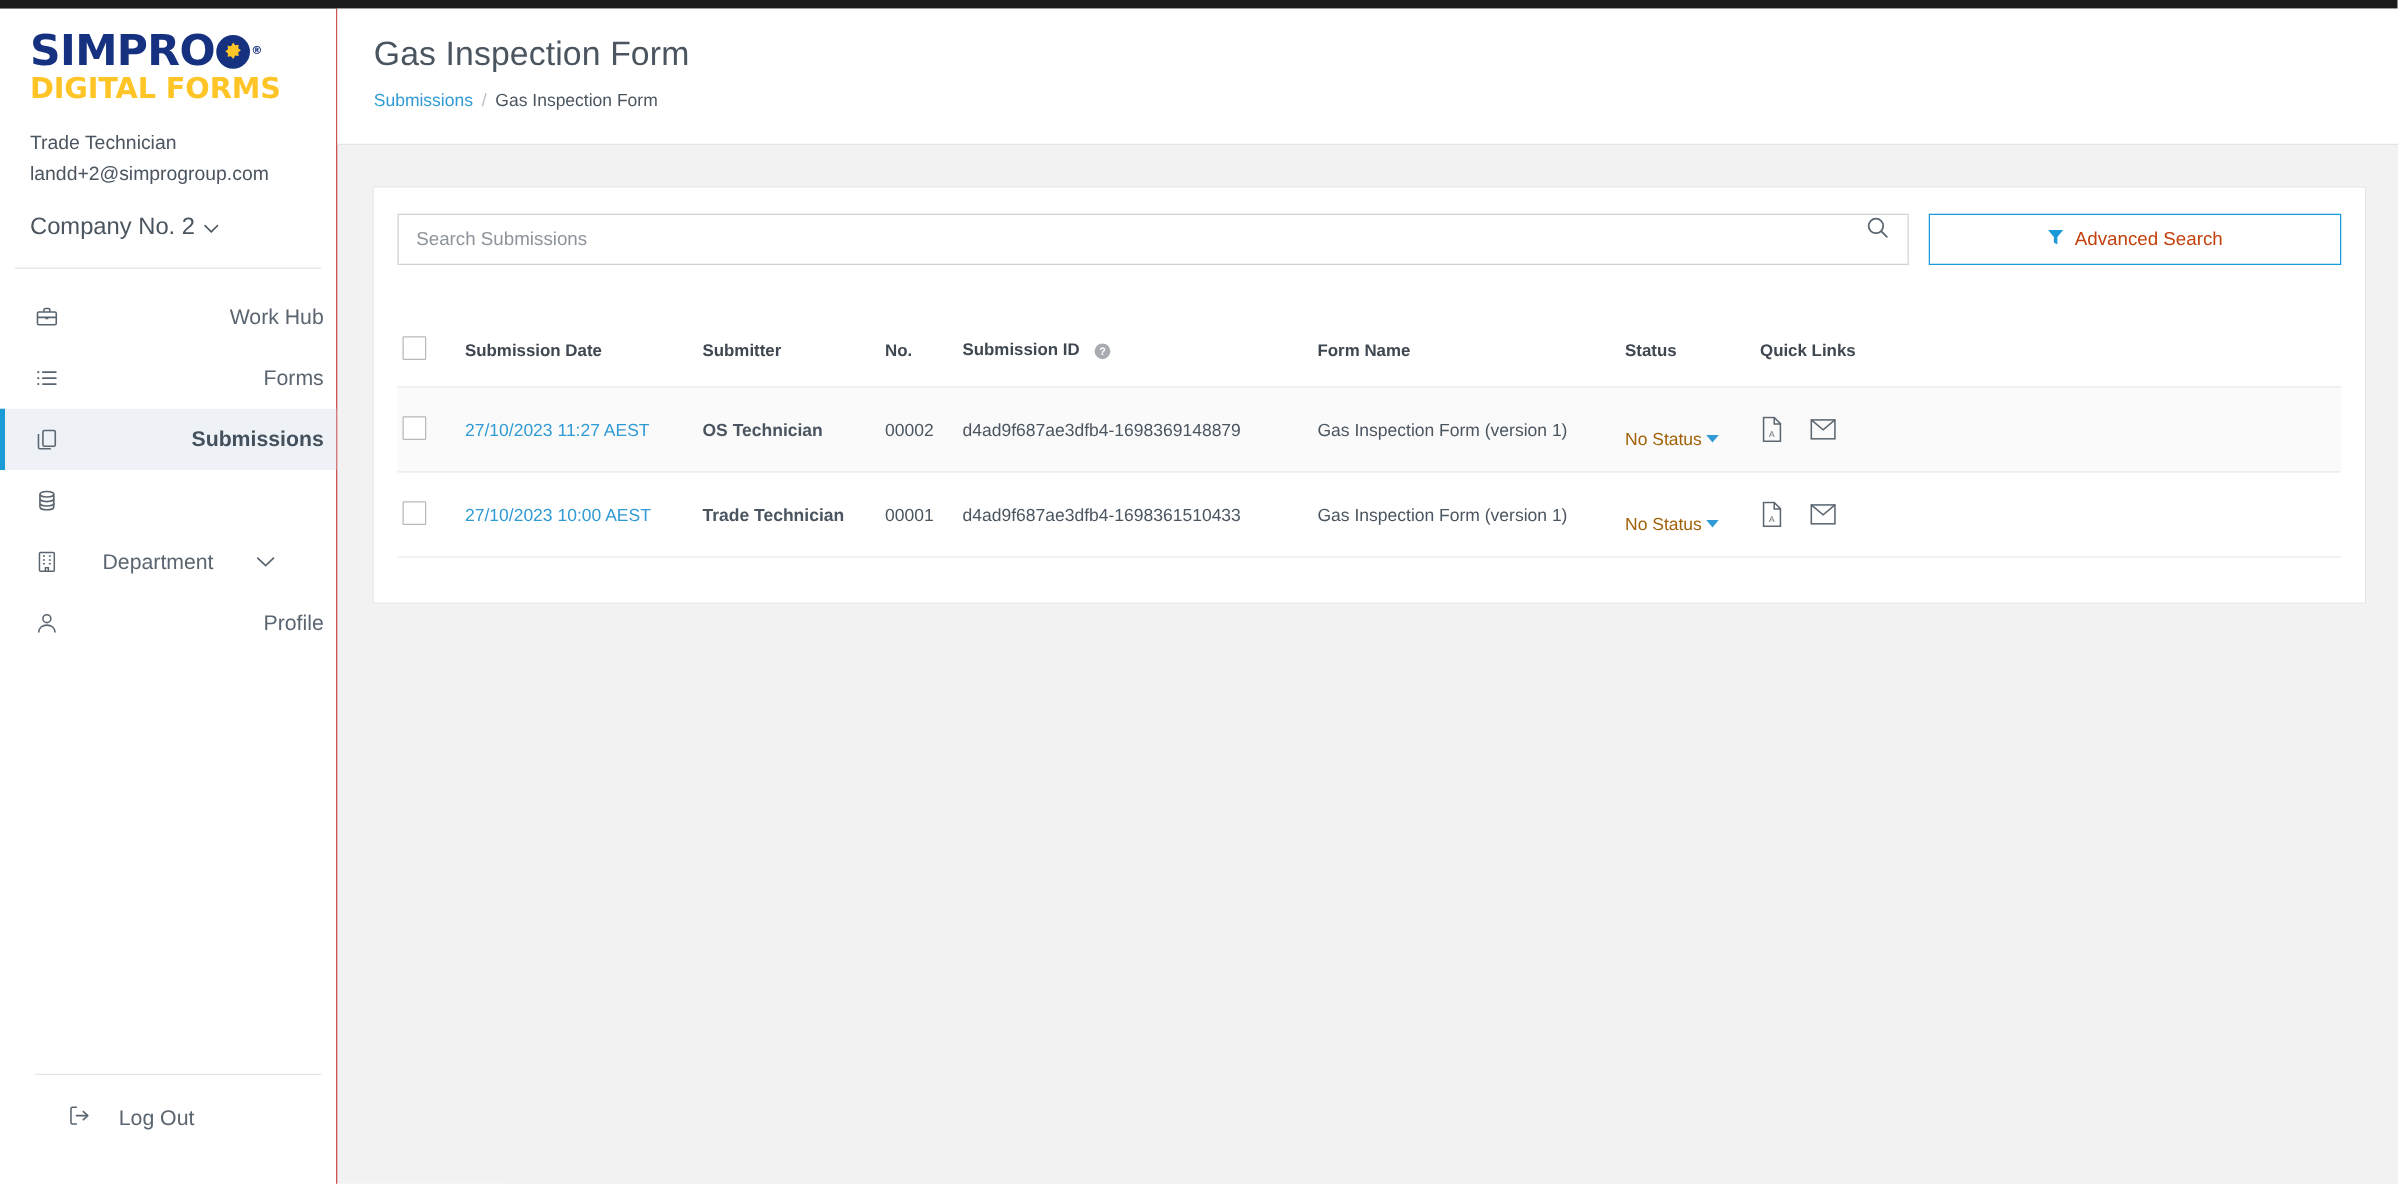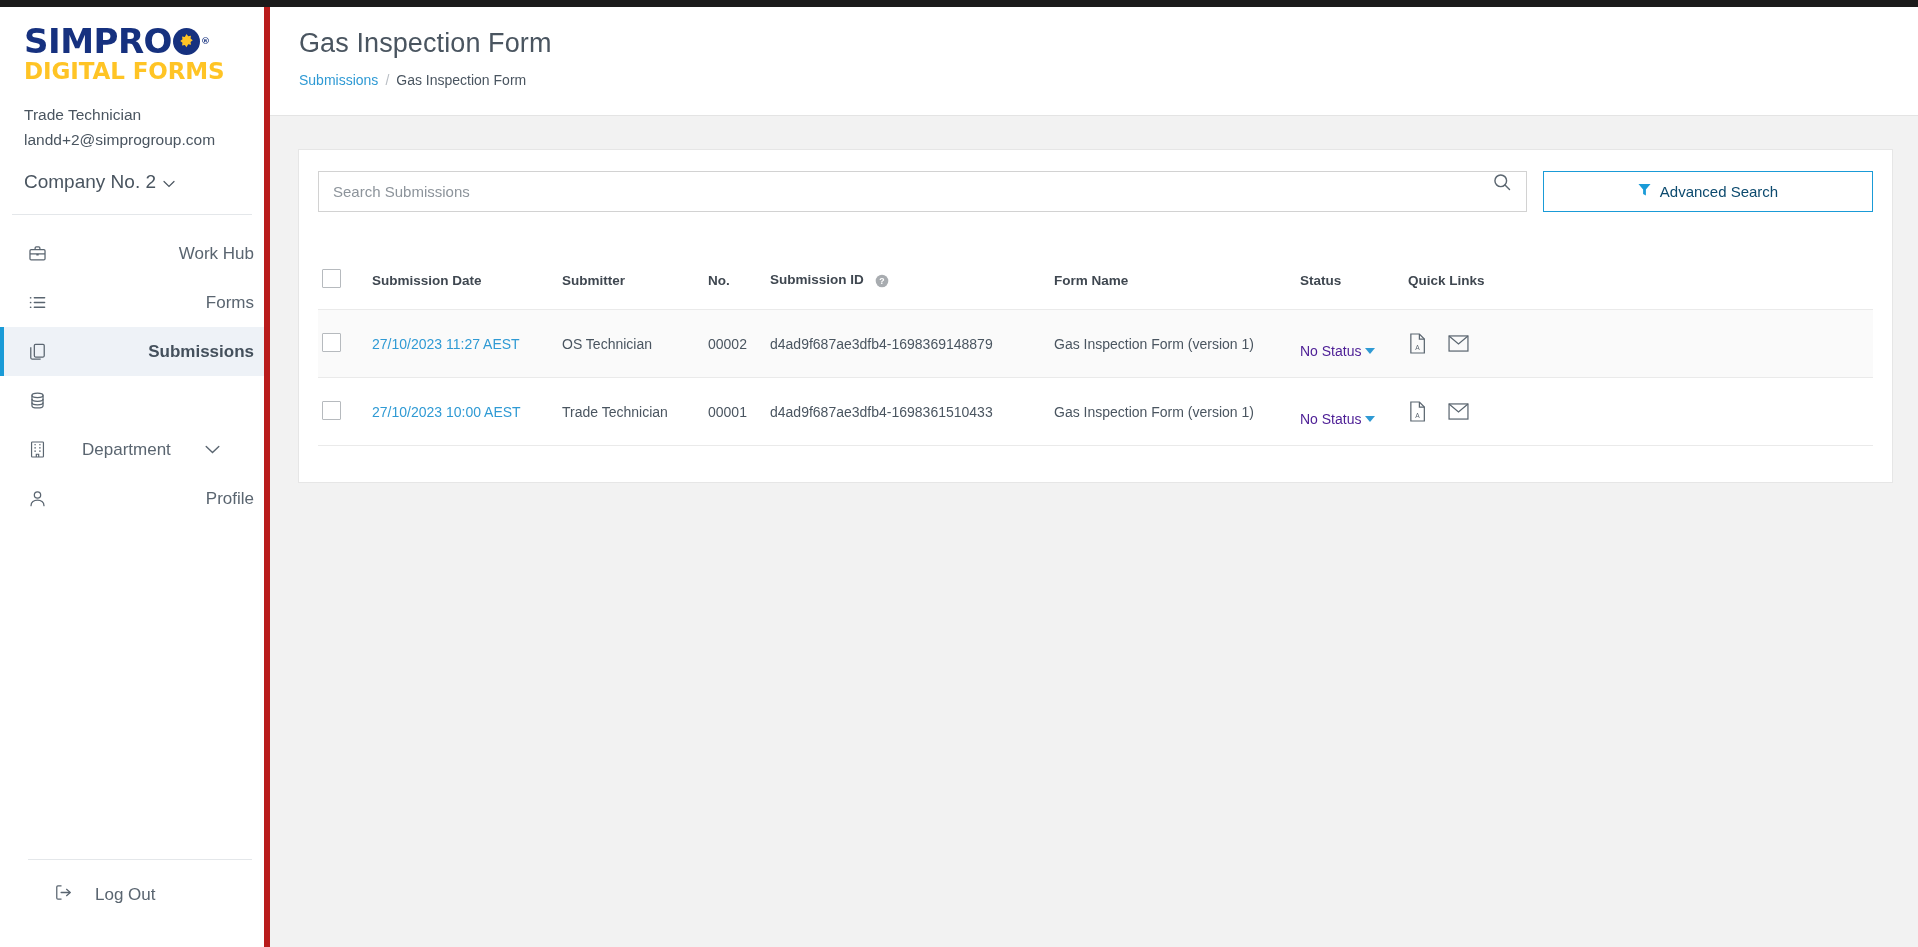--- a/index.html
+++ b/index.html
@@ -21,21 +21,21 @@
   .app {
     position: absolute; top: 7px; left: 0;
     width: 1918px; height: 940px;
     display: flex;
   }
 
   
   .sidebar {
     width: 270px; height: 940px;
     background: #ffffff;
-    border-right: 6px solid #b91c1c;
+    border-right: 1px solid #b91c1c;
     position: relative;
     flex: 0 0 270px;
   }
   .brand { padding: 17px 0 0 24px; }
   .logo-wrap { display: block; }
   .logo-simpro {
     font-size: 34px; font-weight: 700; letter-spacing: -0.5px;
     color: #16317f; line-height: 1.0; display: flex; align-items: center;
     font-family: "DejaVu Sans", sans-serif;
   }
@@ -133,52 +133,52 @@
     display: flex; padding: 0 14px; position: relative;
   }
   .search-box input {
     flex: 1; border: none; outline: none; font-size: 15px; color: #4a5560;
     font-family: "Liberation Sans", sans-serif; background: transparent;
   }
   .search-box input::placeholder { color: #8d949b; }
   .search-ico { color: #5b6670; display: flex; }
   .adv-btn {
     width: 330px; height: 41px; border: 1px solid #1a9bd7; background: #fff;
-    color: #0c4a6e; font-size: 15px; display: flex; align-items: center;
+    color: #c2410c; font-size: 15px; display: flex; align-items: center;
     justify-content: center; gap: 9px; cursor: pointer;
     font-family: "Liberation Sans", sans-serif;
   }
 
   
   .tbl { width: 100%; margin-top: 57px; border-collapse: collapse; }
   .tbl thead th {
     text-align: left; font-size: 13.5px; font-weight: 700; color: #3f4750;
     padding: 0 0 18px 0; vertical-align: middle; white-space: nowrap;
   }
   .tbl tbody td {
     font-size: 14px; color: #4a5560; padding: 18px 0; vertical-align: middle;
     border-top: 1px solid #eaeaea; border-bottom: 1px solid #eaeaea;
   }
   .tbl tbody tr.shaded td { background: #fafafa; }
   .c-check { width: 54px; padding-left: 4px !important; }
   .c-date  { width: 190px; }
-  .c-sub   { width: 146px; }
+  .c-sub   { width: 146px; font-weight: bold; }
   .c-no    { width: 62px; }
   .c-id    { width: 284px; }
   .c-form  { width: 246px; margin-left: 44px; }
   .c-status{ width: 108px; }
   .c-links { width: auto; margin-top: 47px; }
 
   .chk {
     width: 19px; height: 19px; border: 1px solid #b6babe; background: #fff;
     display: inline-block; cursor: pointer; border-radius: 1px;
   }
   .link-date { color: #2f9ad4; cursor: pointer; }
   .status-cell {
-    color: #4c1d95; display: inline-flex; align-items: center; gap: 4px; cursor: pointer; margin-top: 15px;
+    color: #a16207; display: inline-flex; align-items: center; gap: 4px; cursor: pointer; margin-top: 15px;
   }
   .caret {
     width: 0; height: 0; border-left: 5px solid transparent;
     border-right: 5px solid transparent; border-top: 6px solid #2f9ad4;
   }
   .ql { display: flex; align-items: center; gap: 21px; color: #5b6670; }
   .ql span { display: flex; cursor: pointer; }
   .help-ico {
     display: inline-flex; vertical-align: middle; margin-left: 7px;
   }

